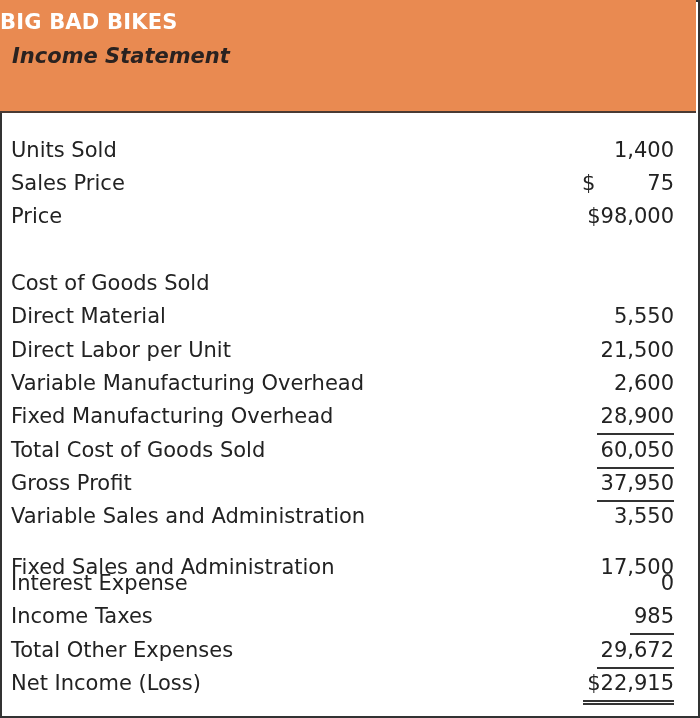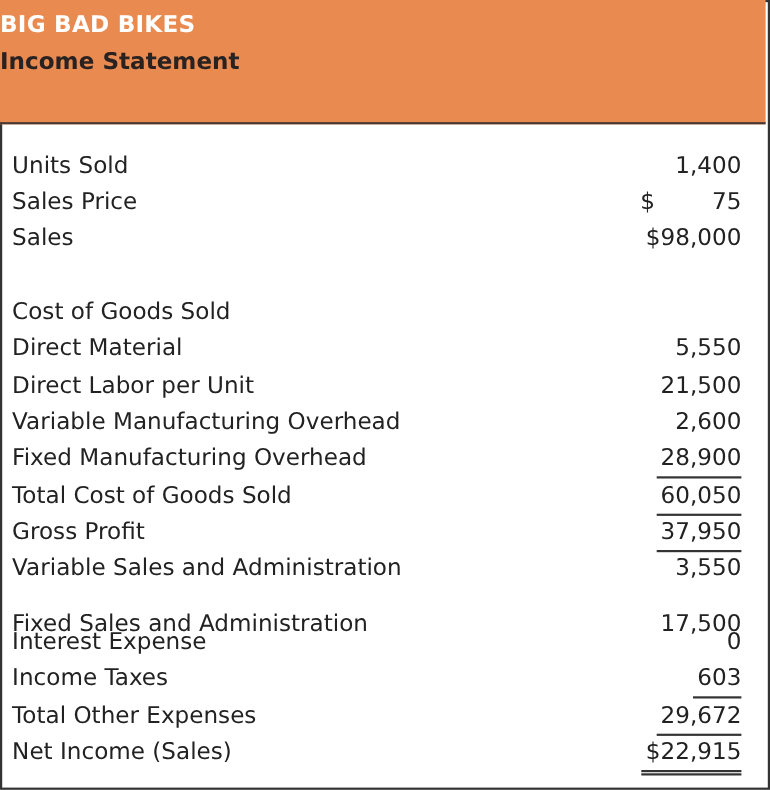--- a/index.html
+++ b/index.html
@@ -1,20 +1,20 @@
 <!DOCTYPE html>
 <html><head>
 <meta charset="utf-8">
 <style>
   html,body{margin:0;padding:0;background:#fff;}
   body{width:700px;height:718px;position:relative;overflow:hidden;font-family:"DejaVu Sans","Liberation Sans",sans-serif;color:#222;}
   .frame{position:absolute;left:0;top:0;width:696px;height:714px;border:2px solid #333;}
   .header{position:absolute;left:0;top:0;width:696px;height:111px;background:#e98a51;border-bottom:2px solid #4a3a33;text-align:left;}
   .h1{position:absolute;top:10px;left:0;right:0;font-size:21px;font-weight:bold;color:#fff;letter-spacing:0.2px;}
-  .h2{position:absolute;top:44px;left:0;right:0;font-size:21px;font-weight:bold;color:#2a2220;}
+  .h2{position:absolute;top:44px;left:12px;right:0;font-size:21px;font-weight:bold;color:#2a2220;font-style:italic;}
   .h3{position:absolute;top:76px;left:0;right:0;font-size:21px;font-weight:bold;color:#2a2220;}
   .row{position:absolute;left:0;width:696px;height:33px;}
   .lbl{position:absolute;left:11px;top:0;font-size:21px;line-height:33px;white-space:nowrap;}
   .val{position:absolute;right:22px;top:0;font-size:21px;line-height:33px;white-space:nowrap;}
   .val.ul{border-bottom:2px solid #333;padding-left:4px;}
   .val.dul{border-bottom:5px double #333;padding-left:4px;}
   .cur{position:absolute;left:582px;top:0;font-size:21px;line-height:33px;}
 </style>
 </head>
 <body>
@@ -28,21 +28,21 @@
 <div class="row" style="top:134px">
   <span class="lbl">Units Sold</span>
   <span class="val">1,400</span>
 </div>
 <div class="row" style="top:167px">
   <span class="lbl">Sales Price</span>
   <span class="cur">$</span>
   <span class="val">75</span>
 </div>
 <div class="row" style="top:200px">
-  <span class="lbl">Sales</span>
+  <span class="lbl">Price</span>
   <span class="val">$98,000</span>
 </div>
 
 <div class="row" style="top:267px">
   <span class="lbl">Cost of Goods Sold</span>
 </div>
 <div class="row" style="top:300px">
   <span class="lbl">Direct Material</span>
   <span class="val">5,550</span>
 </div>
@@ -73,22 +73,22 @@
 <div class="row" style="top:551px">
   <span class="lbl">Fixed Sales and Administration</span>
   <span class="val">17,500</span>
 </div>
 <div class="row" style="top:567px">
   <span class="lbl">Interest Expense</span>
   <span class="val">0</span>
 </div>
 <div class="row" style="top:600px">
   <span class="lbl">Income Taxes</span>
-  <span class="val ul">603</span>
+  <span class="val ul">985</span>
 </div>
 <div class="row" style="top:634px">
   <span class="lbl">Total Other Expenses</span>
   <span class="val ul">29,672</span>
 </div>
 <div class="row" style="top:667px">
-  <span class="lbl">Net Income (Sales)</span>
+  <span class="lbl">Net Income (Loss)</span>
   <span class="val dul">$22,915</span>
 </div>
 
 </body></html>

